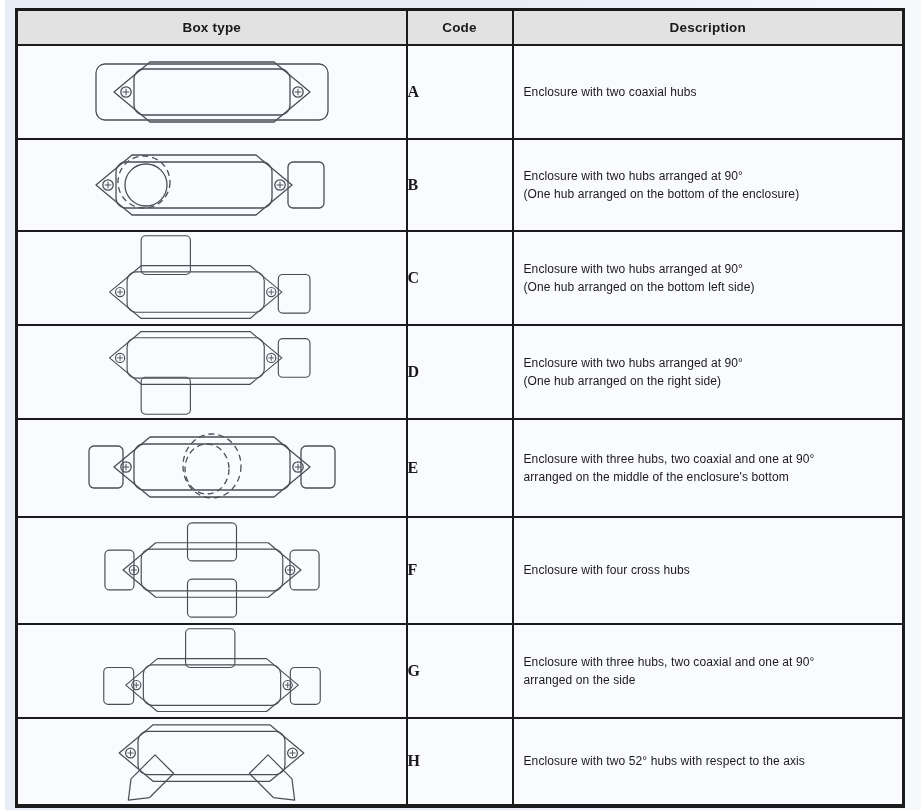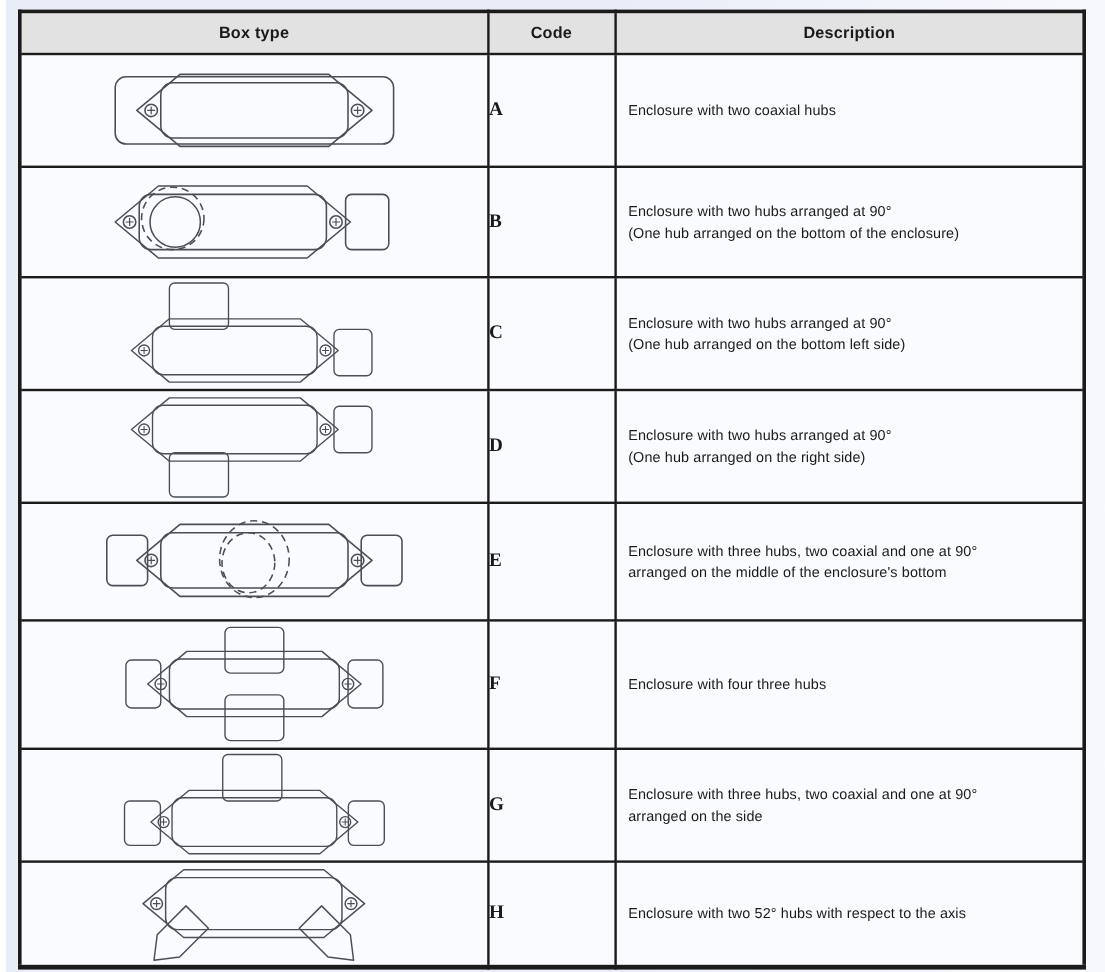--- a/index.html
+++ b/index.html
@@ -156,21 +156,21 @@
         <svg class="fig" width="218" height="98" viewBox="0 0 240 108">
           <rect class="shape" x="93" y="2" width="54" height="42" rx="5"></rect>
           <rect class="shape" x="93" y="64" width="54" height="42" rx="5"></rect>
           <rect class="shape" x="2" y="32" width="32" height="44" rx="5"></rect>
           <rect class="shape" x="206" y="32" width="32" height="44" rx="5"></rect>
           <use href="#fig-body" transform="translate(20,22)"></use>
         </svg>
       </div>
         </td>
       <td class="code-cell">F</td>
-      <td class="desc-cell">Enclosure with four three hubs</td>
+      <td class="desc-cell">Enclosure with four cross hubs</td>
     </tr>
 
     <tr class="r-g">
       <td class="figure-cell">
           <div class="figwrap">
         <svg class="fig" width="220" height="88" viewBox="0 0 250 100">
           <rect class="shape" x="95" y="2" width="56" height="44" rx="5"></rect>
           <rect class="shape" x="2" y="46" width="34" height="42" rx="5"></rect>
           <rect class="shape" x="214" y="46" width="34" height="42" rx="5"></rect>
           <use href="#fig-body" transform="translate(25,34)"></use>

